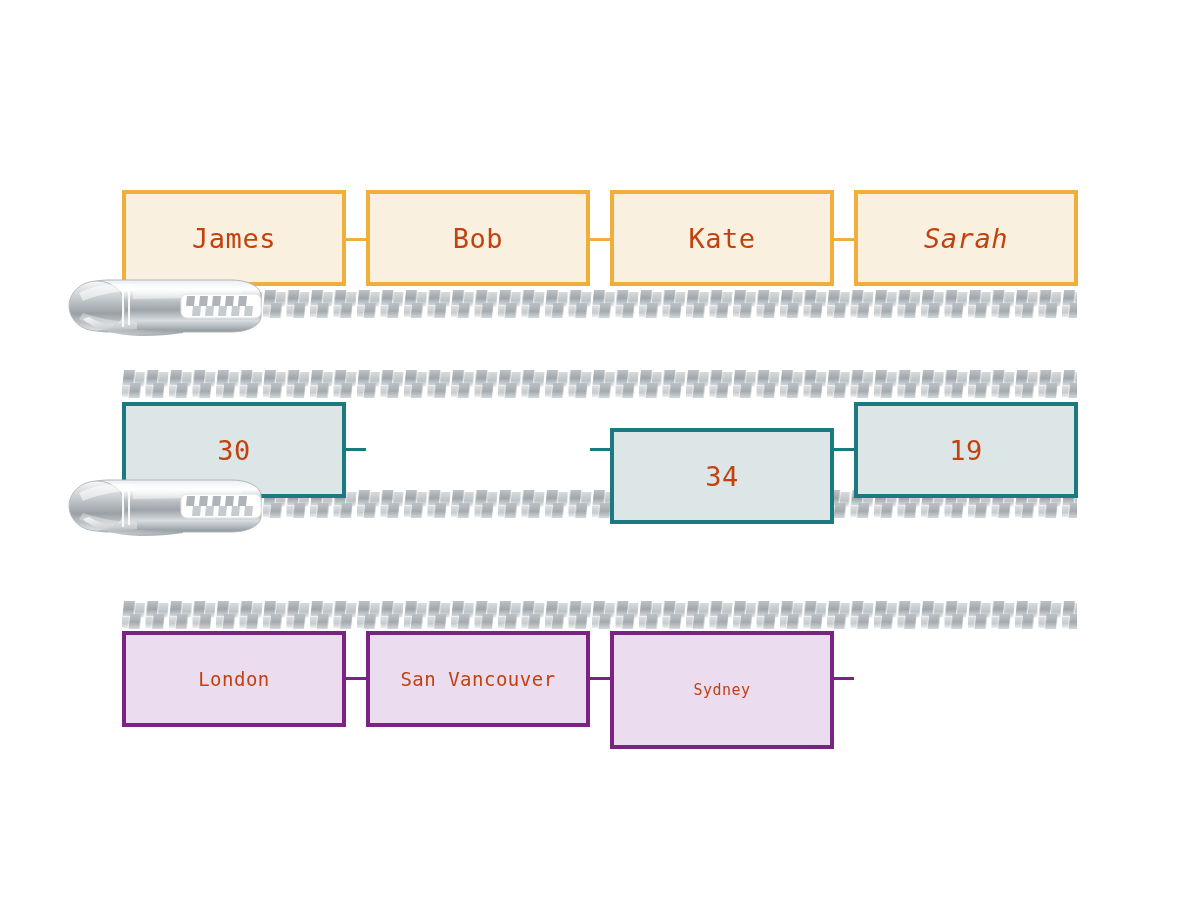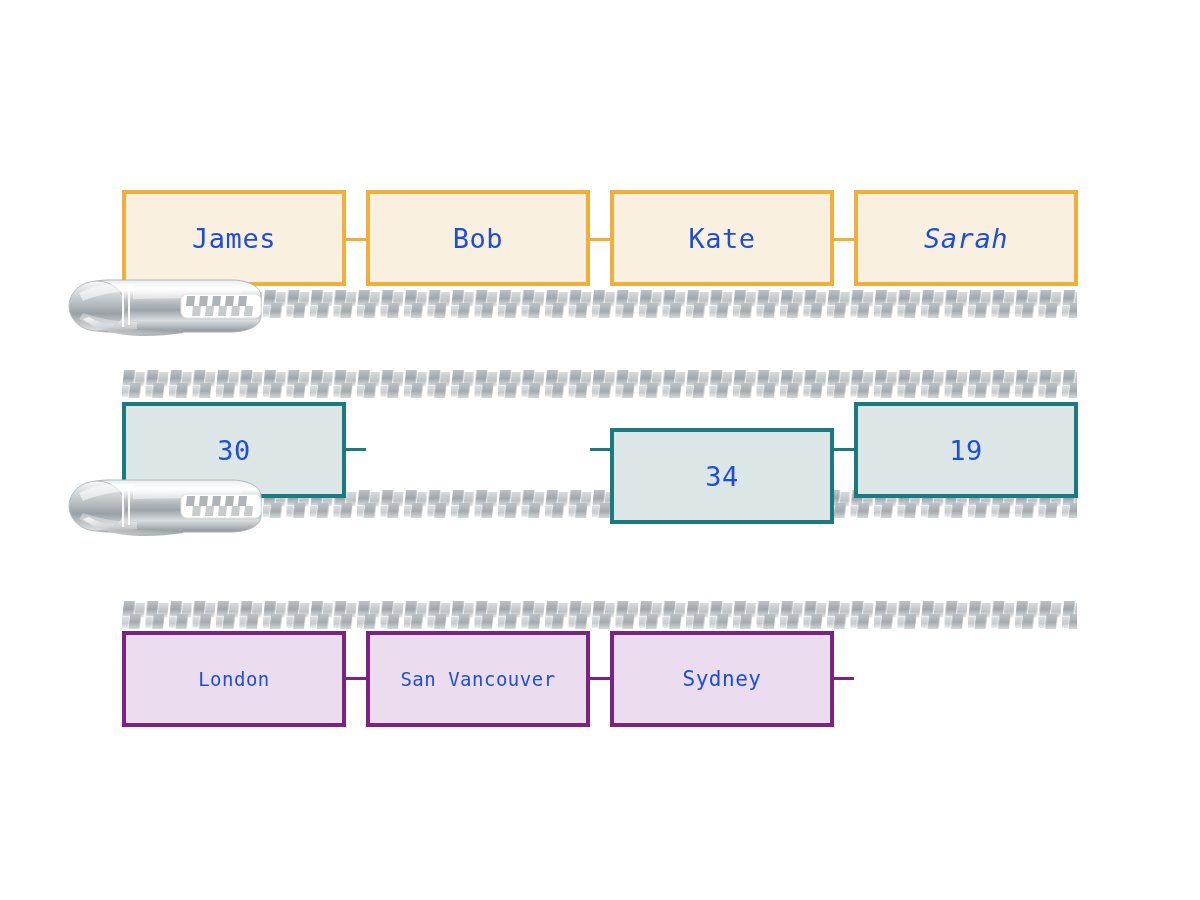--- a/index.html
+++ b/index.html
@@ -35,21 +35,21 @@
     height: 100px;
   }
 
   .node {
     position: absolute;
     box-sizing: border-box;
     display: flex;
     align-items: center;
     justify-content: center;
     text-align: center;
-    color: #1d4ed8;
+    color: #c2410c;
     letter-spacing: 0.5px;
     white-space: nowrap;
   }
 
   
   .connector {
     position: absolute;
     height: 3px;
   }
 
@@ -236,17 +236,17 @@
       </svg>
     </div>
 
     <div class="connector" style="left:346px; top:79px; width:20px; background:#7b2382;"></div>
     <div class="connector" style="left:590px; top:79px; width:20px; background:#7b2382;"></div>
     <div class="connector" style="left:834px; top:79px; width:20px; background:#7b2382;"></div>
 
     <div class="boxes" style="top:33px;">
       <div class="node" style="left:122px; top:0; width:224px; height:96px; border:4px solid #7b2382; background:#ecdcf0; font-size:19px;">London</div>
       <div class="node" style="left:366px; top:0; width:224px; height:96px; border:4px solid #7b2382; background:#ecdcf0; font-size:19px;">San Vancouver</div>
-      <div class="node" style="left:610px; top:0; width:224px; height:96px; border:4px solid #7b2382; background:#ecdcf0; font-size:21px;">Sydney</div>
+      <div class="node" style="left:610px; top:0; width:224px; height:118px; border:4px solid #7b2382; background:#ecdcf0; font-size:15px;">Sydney</div>
     </div>
   </div>
 
 </div>
 
 </body></html>

